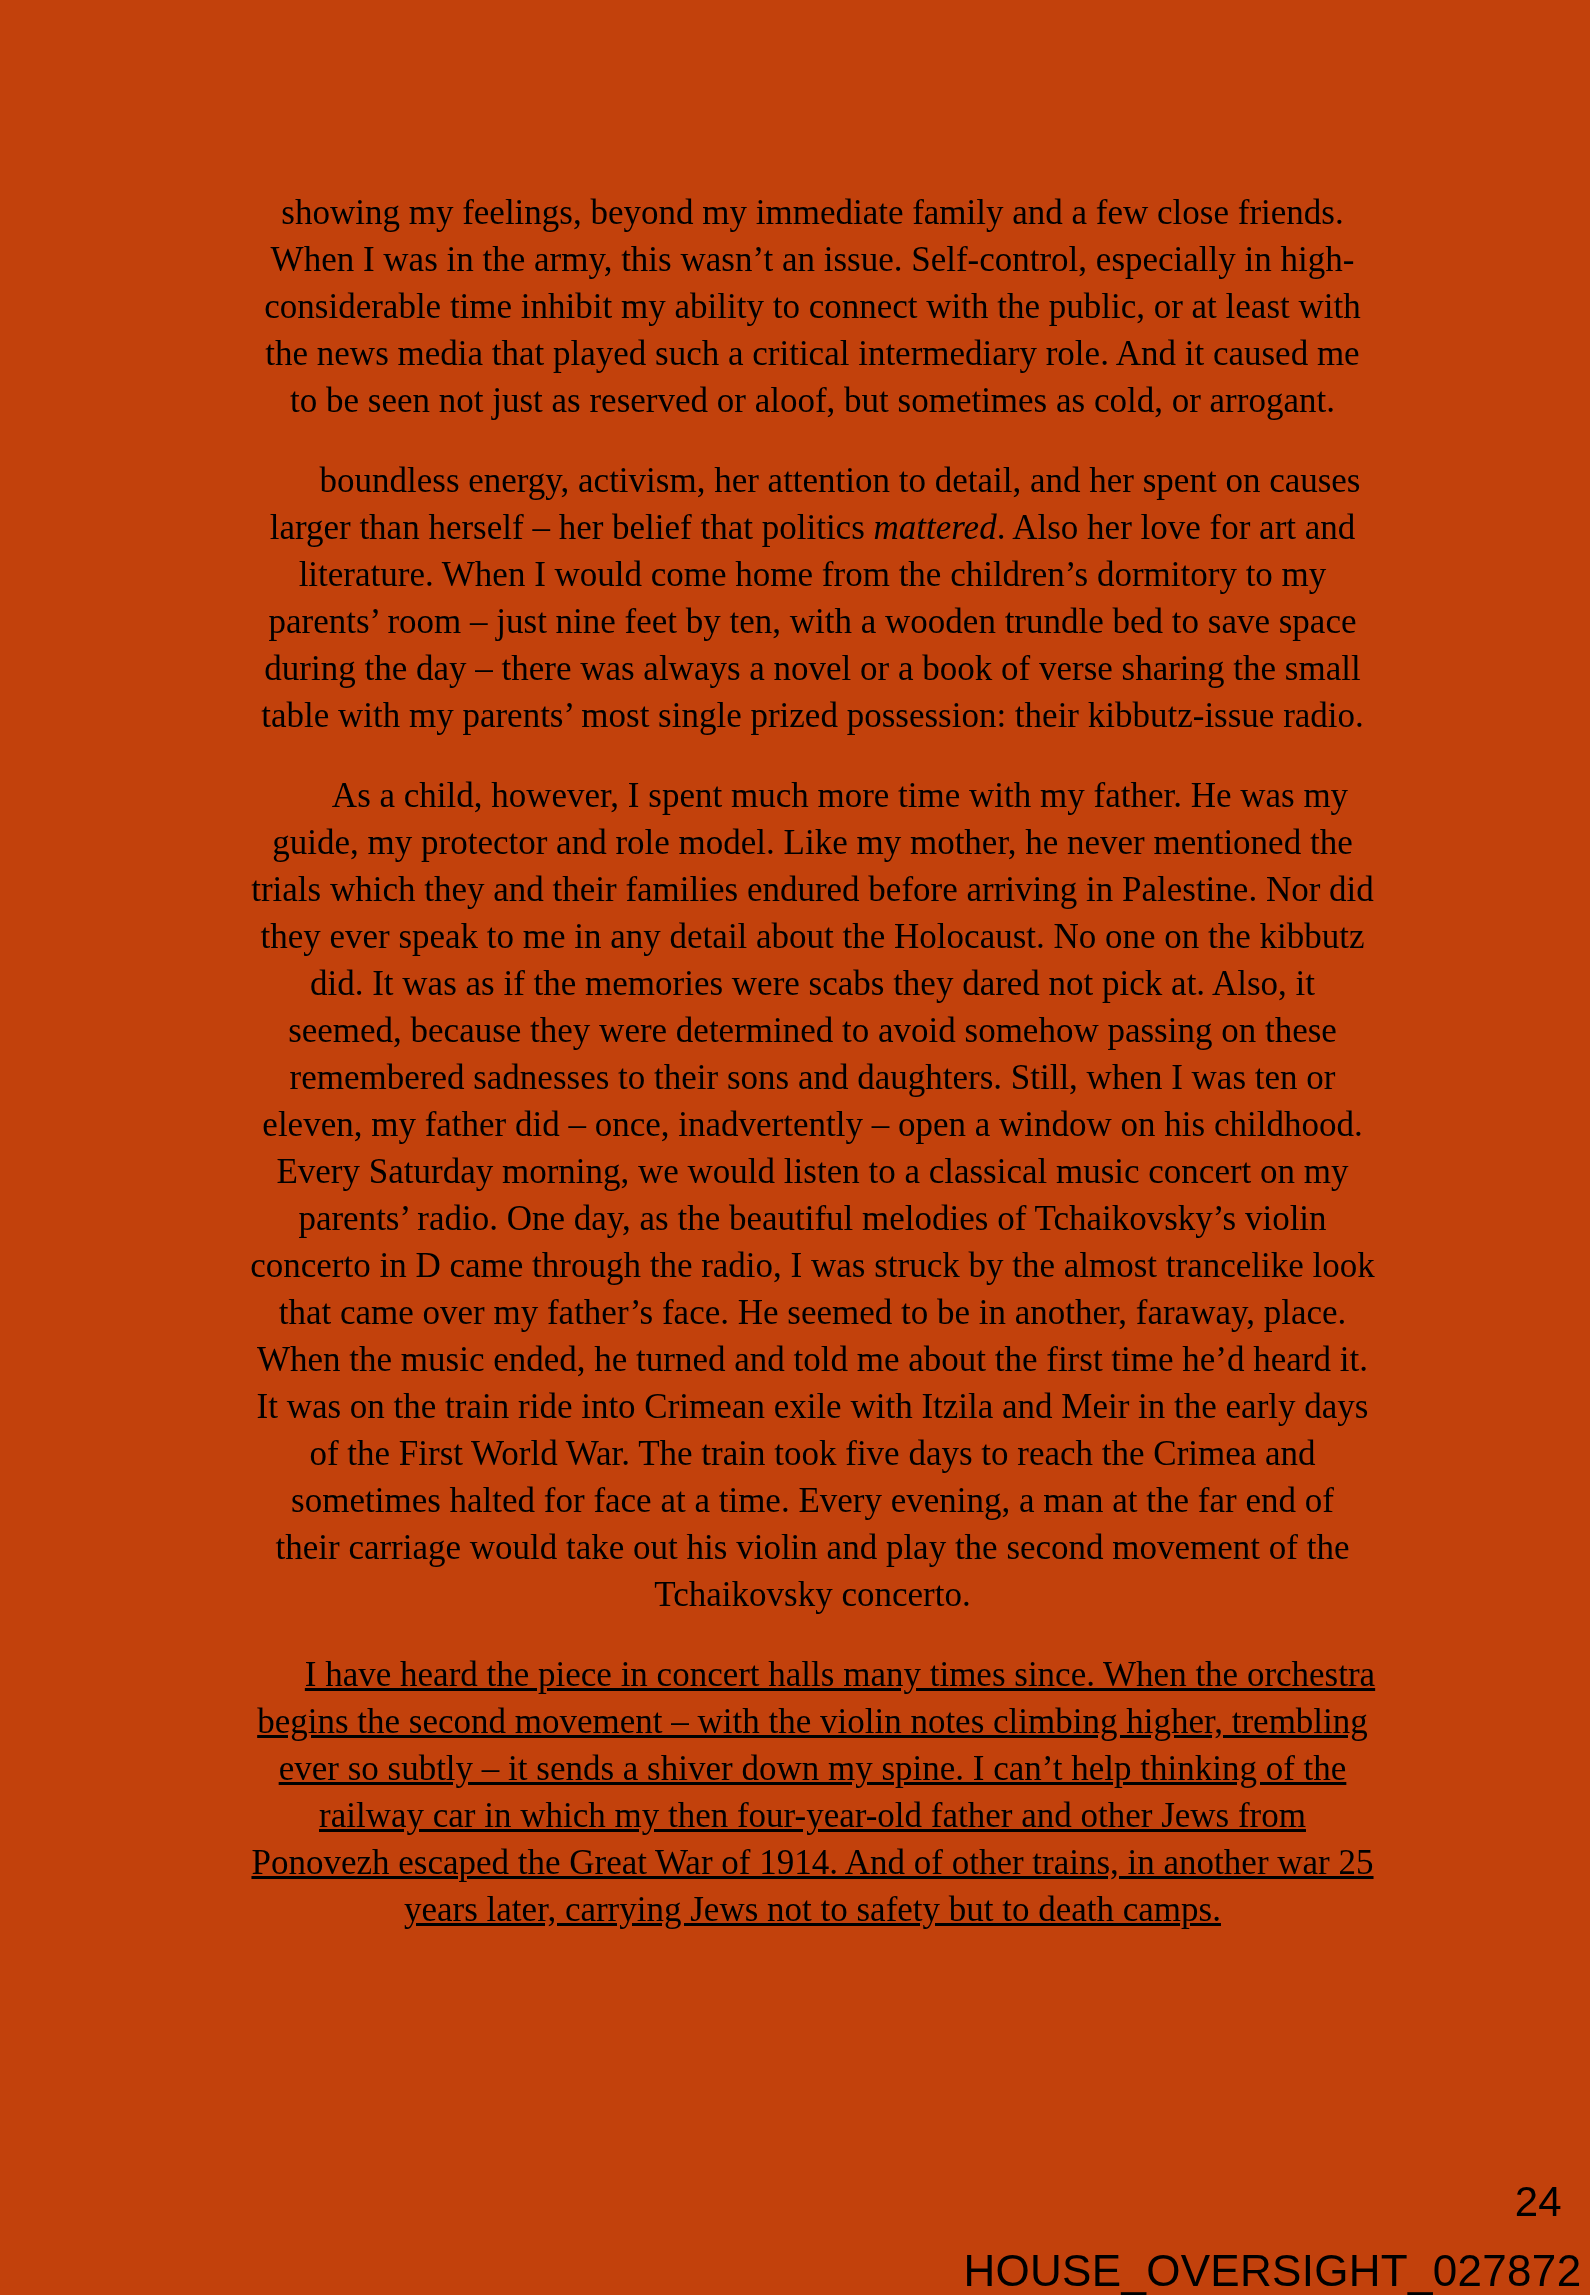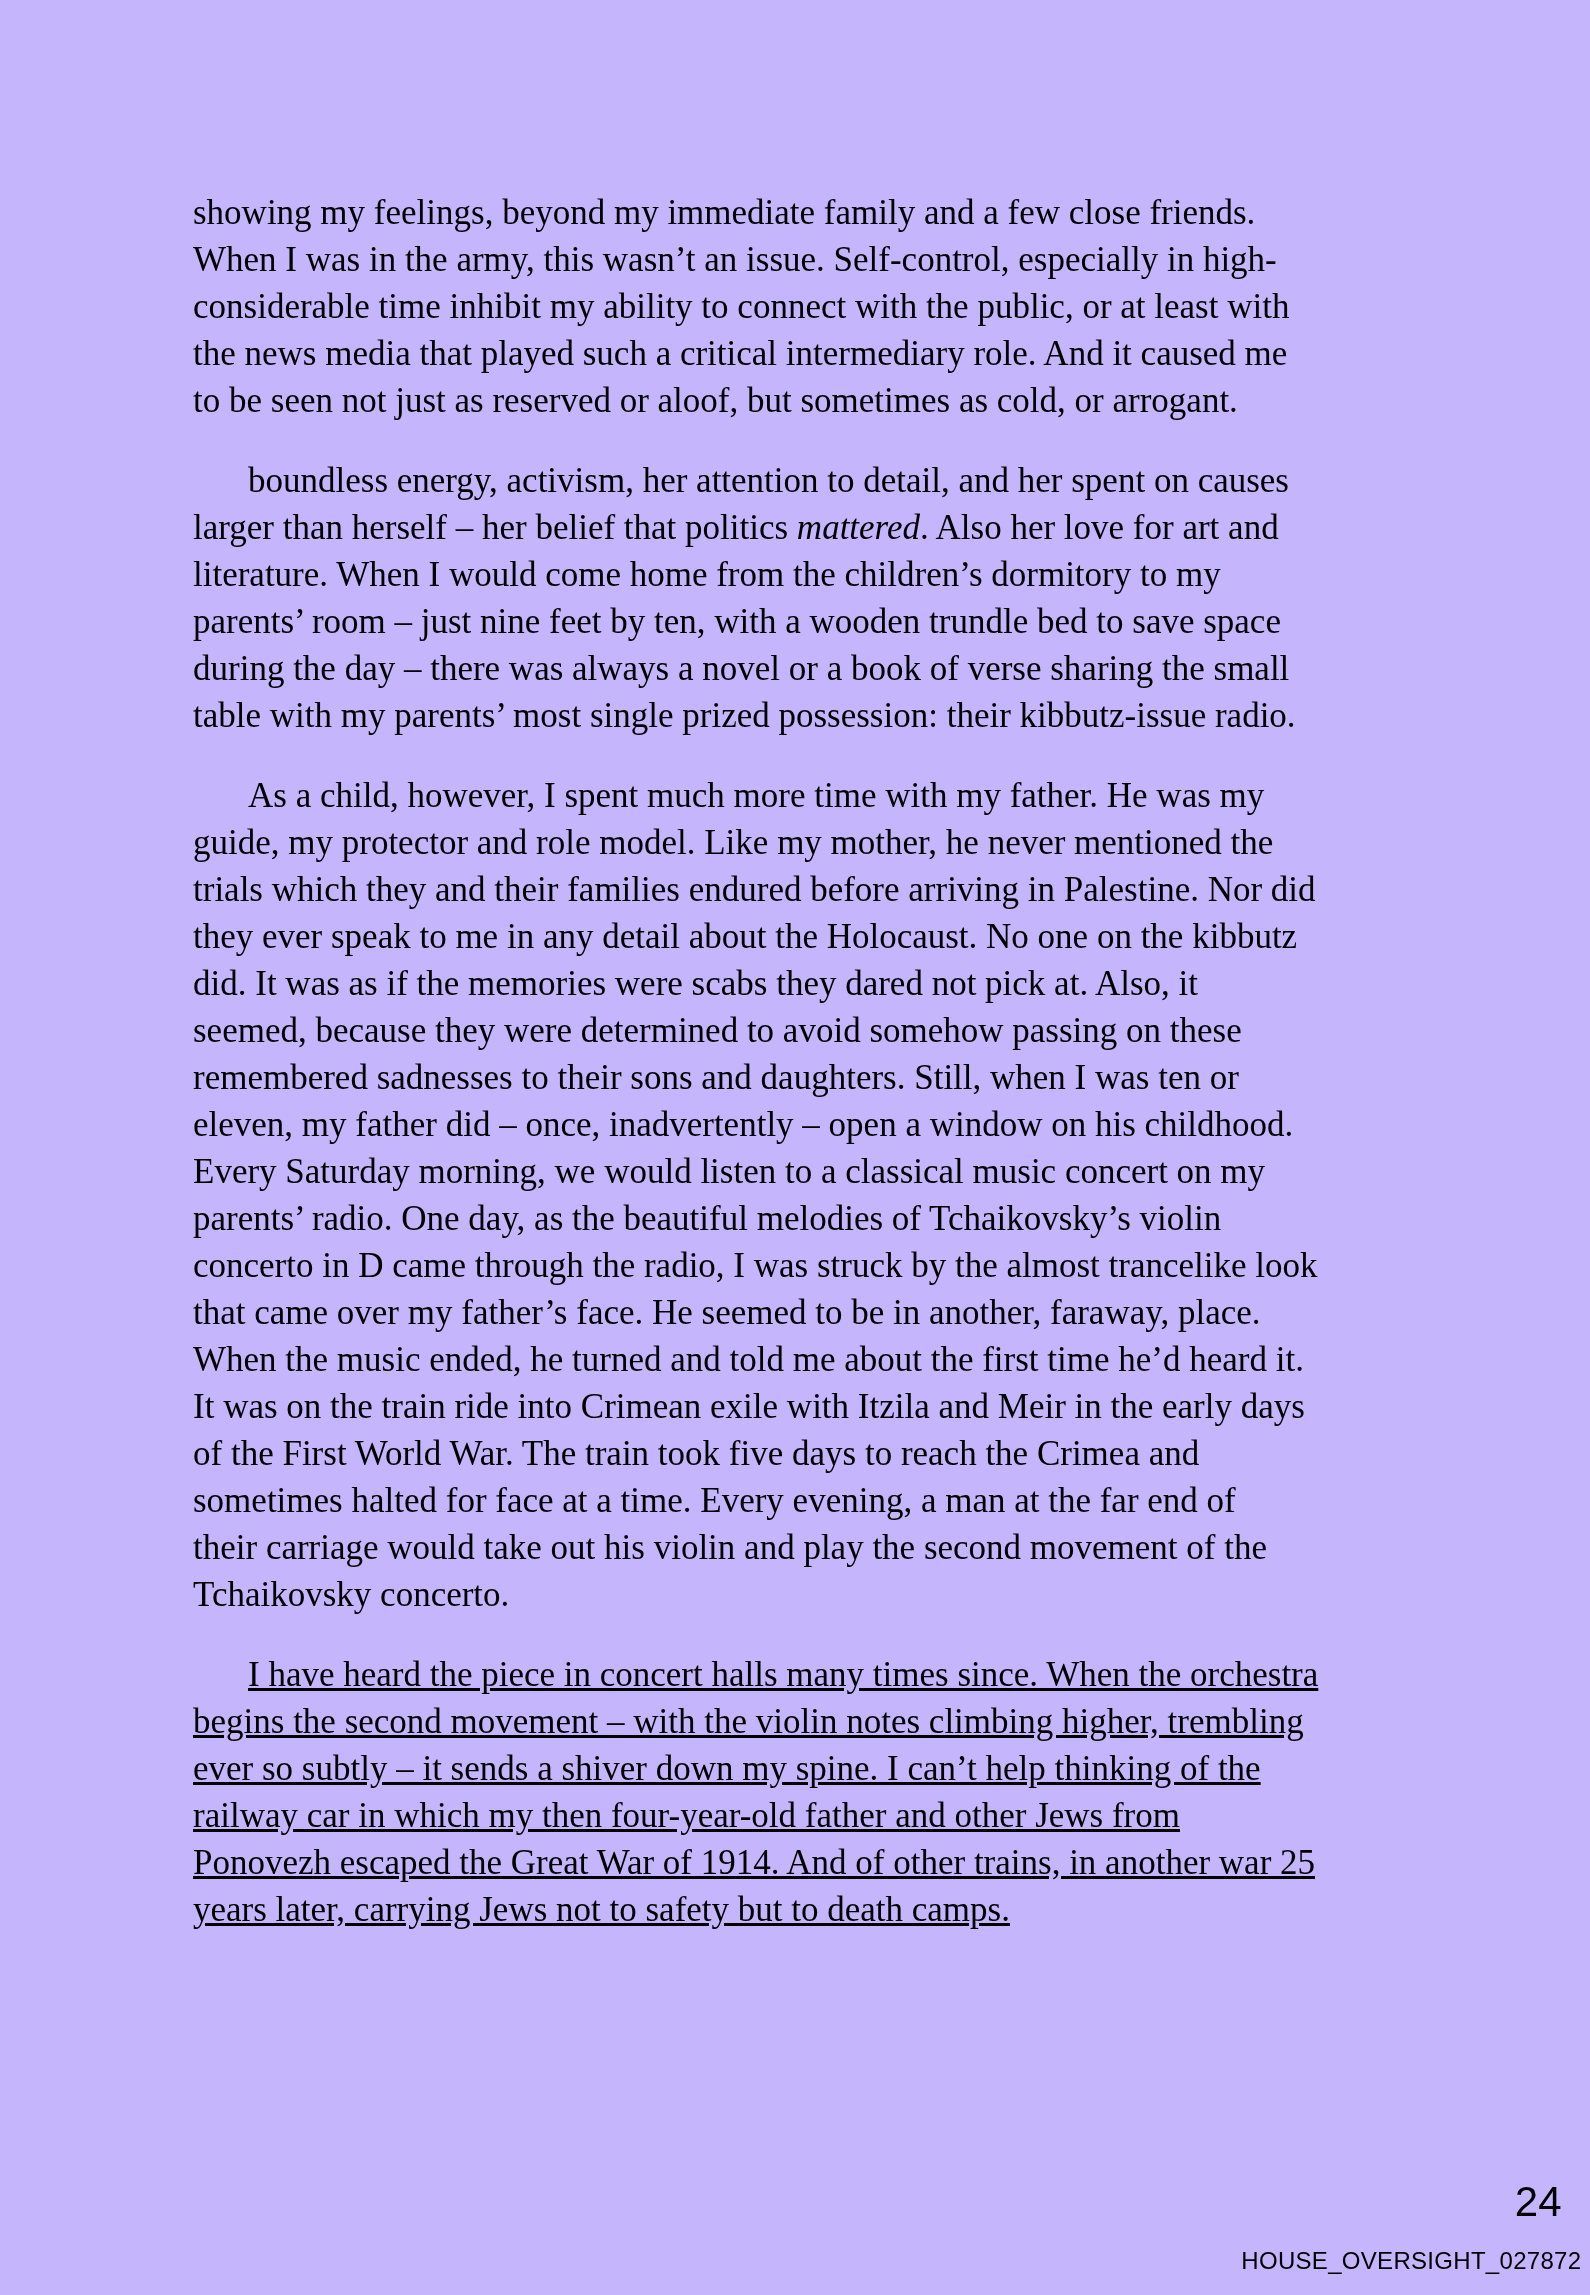--- a/index.html
+++ b/index.html
@@ -4,23 +4,24 @@
 <style>
   html, body {
     margin: 0;
     padding: 0;
     background: #ffffff;
   }
   .page {
     position: relative;
     width: 1591px;
     height: 2295px;
-    background: #c4b5fd;
+    background: #c2410c;
     overflow: hidden;
     color: #000000;
+    text-align: center;
   }
   .text-block {
     position: absolute;
     left: 193px;
     top: 189px;
     width: 1239px;
     font-family: "Liberation Serif", serif;
     font-size: 35px;
     line-height: 47px;
     color: #000000;
@@ -49,21 +50,21 @@
     font-size: 42px;
     line-height: 1;
     color: #000000;
     margin-left: 11px;
   }
   .bates-number {
     position: absolute;
     top: 2249px;
     right: 9.6px;
     font-family: "Liberation Sans", sans-serif;
-    font-size: 24px;
+    font-size: 44px;
     line-height: 1;
     color: #000000;
     letter-spacing: 0.3px;
   }
 </style>
 </head>
 <body>
 
 <div class="page">
   <div class="text-block">

